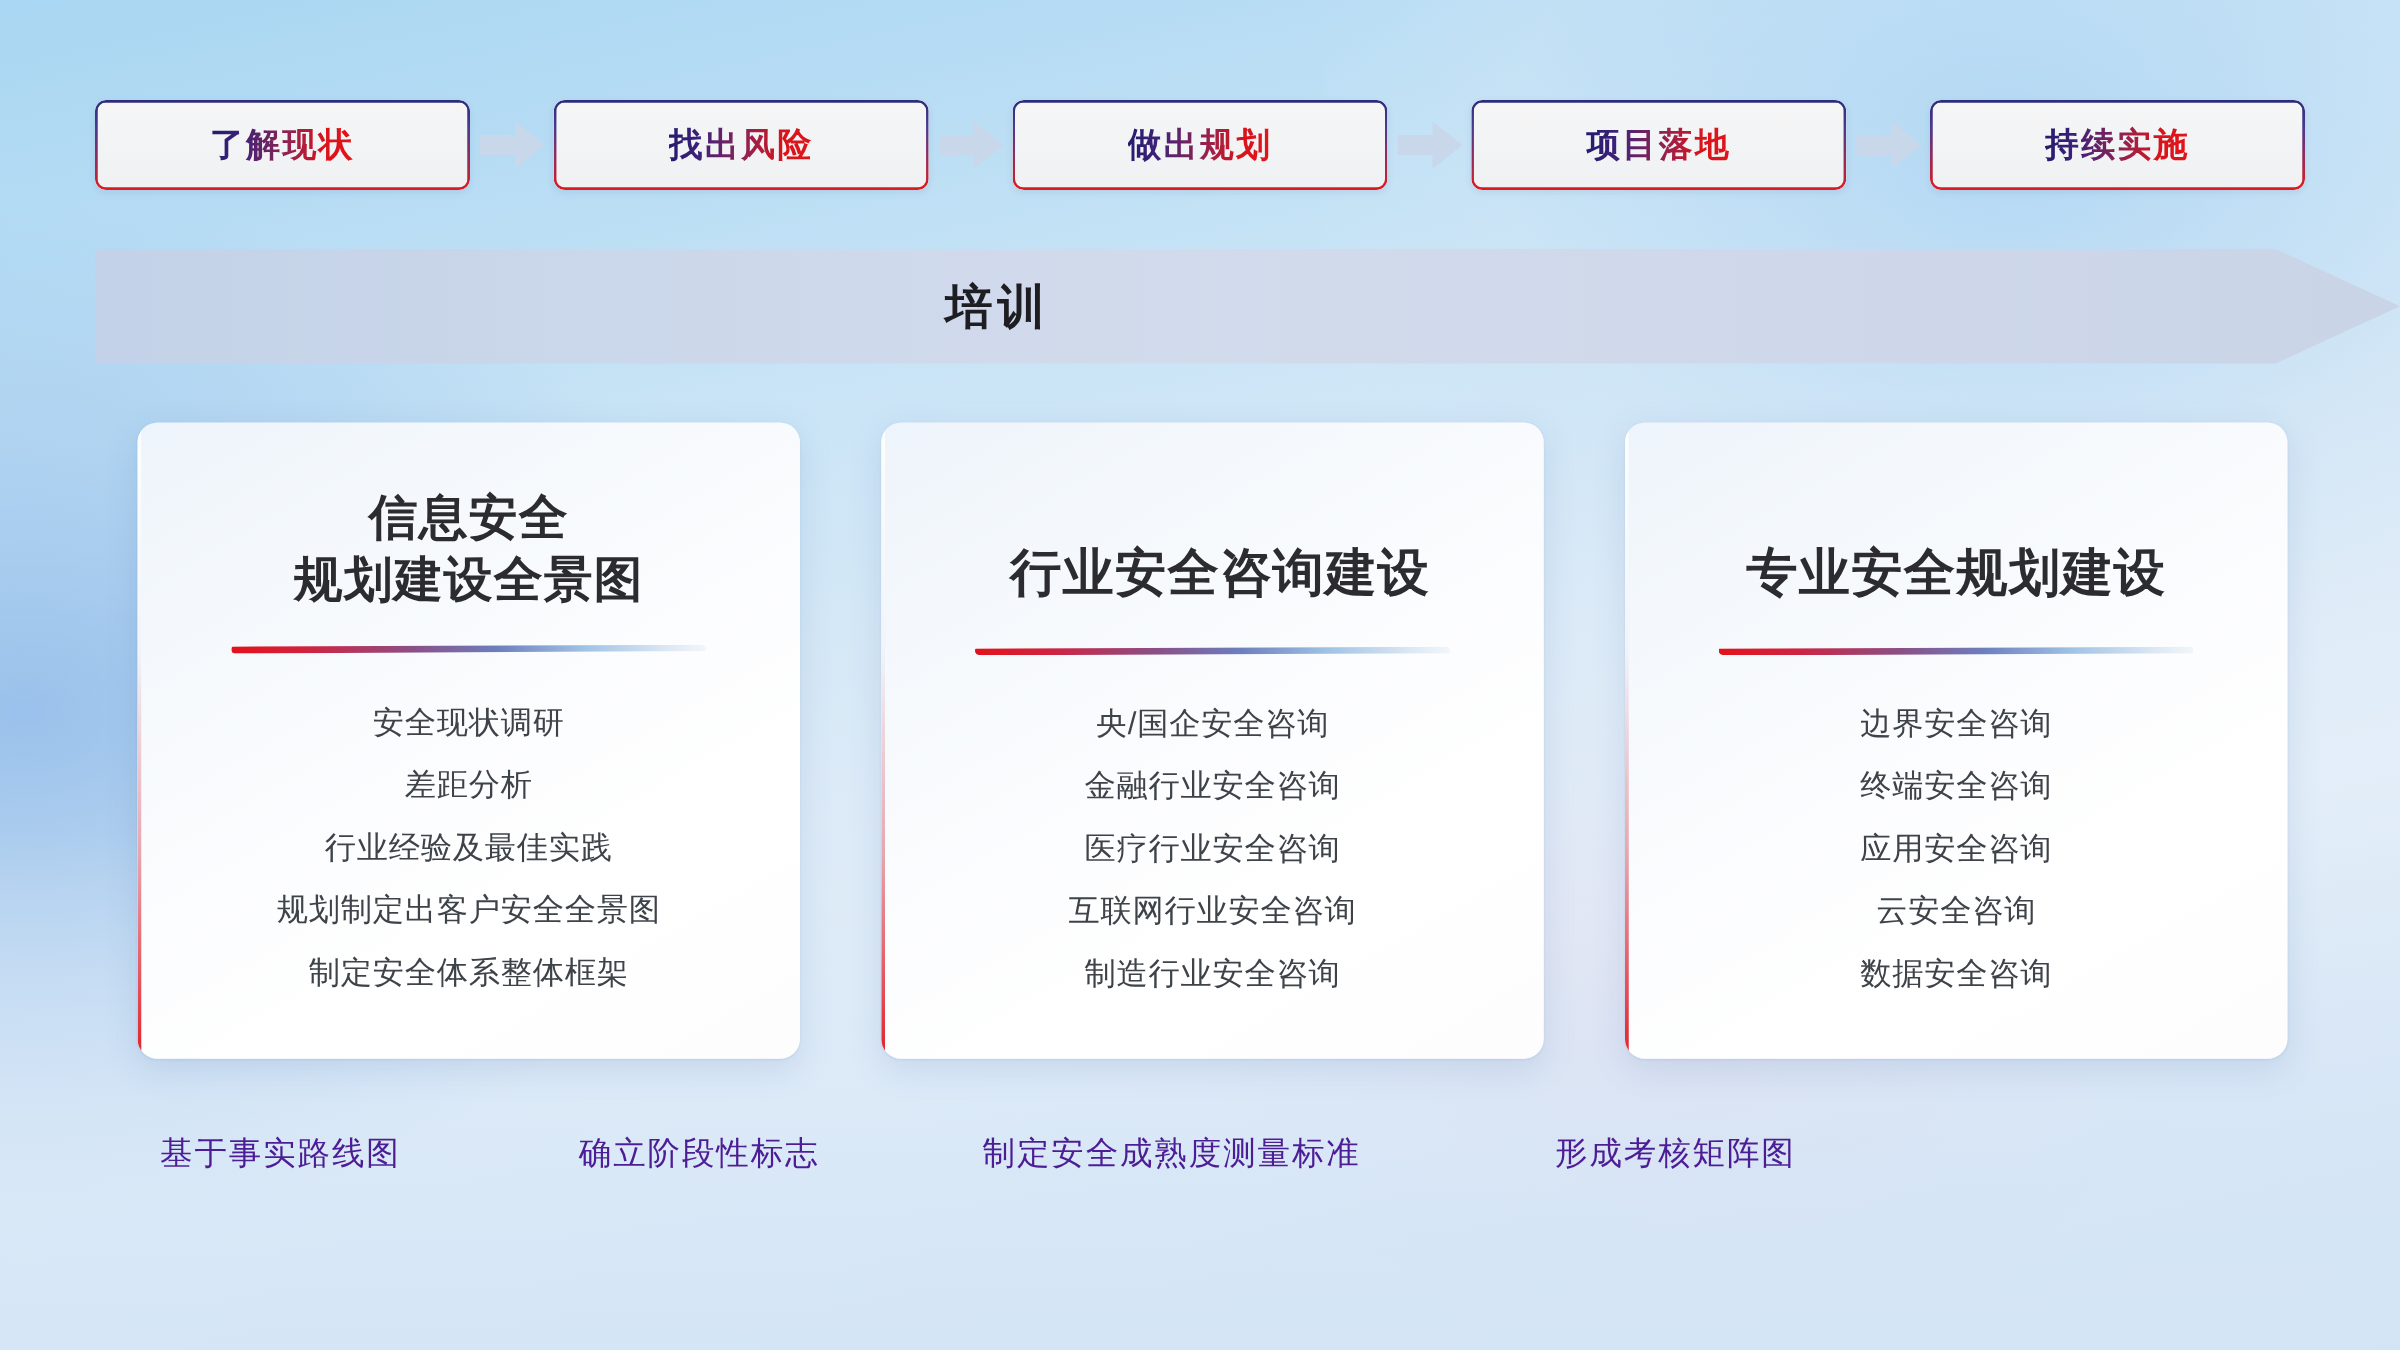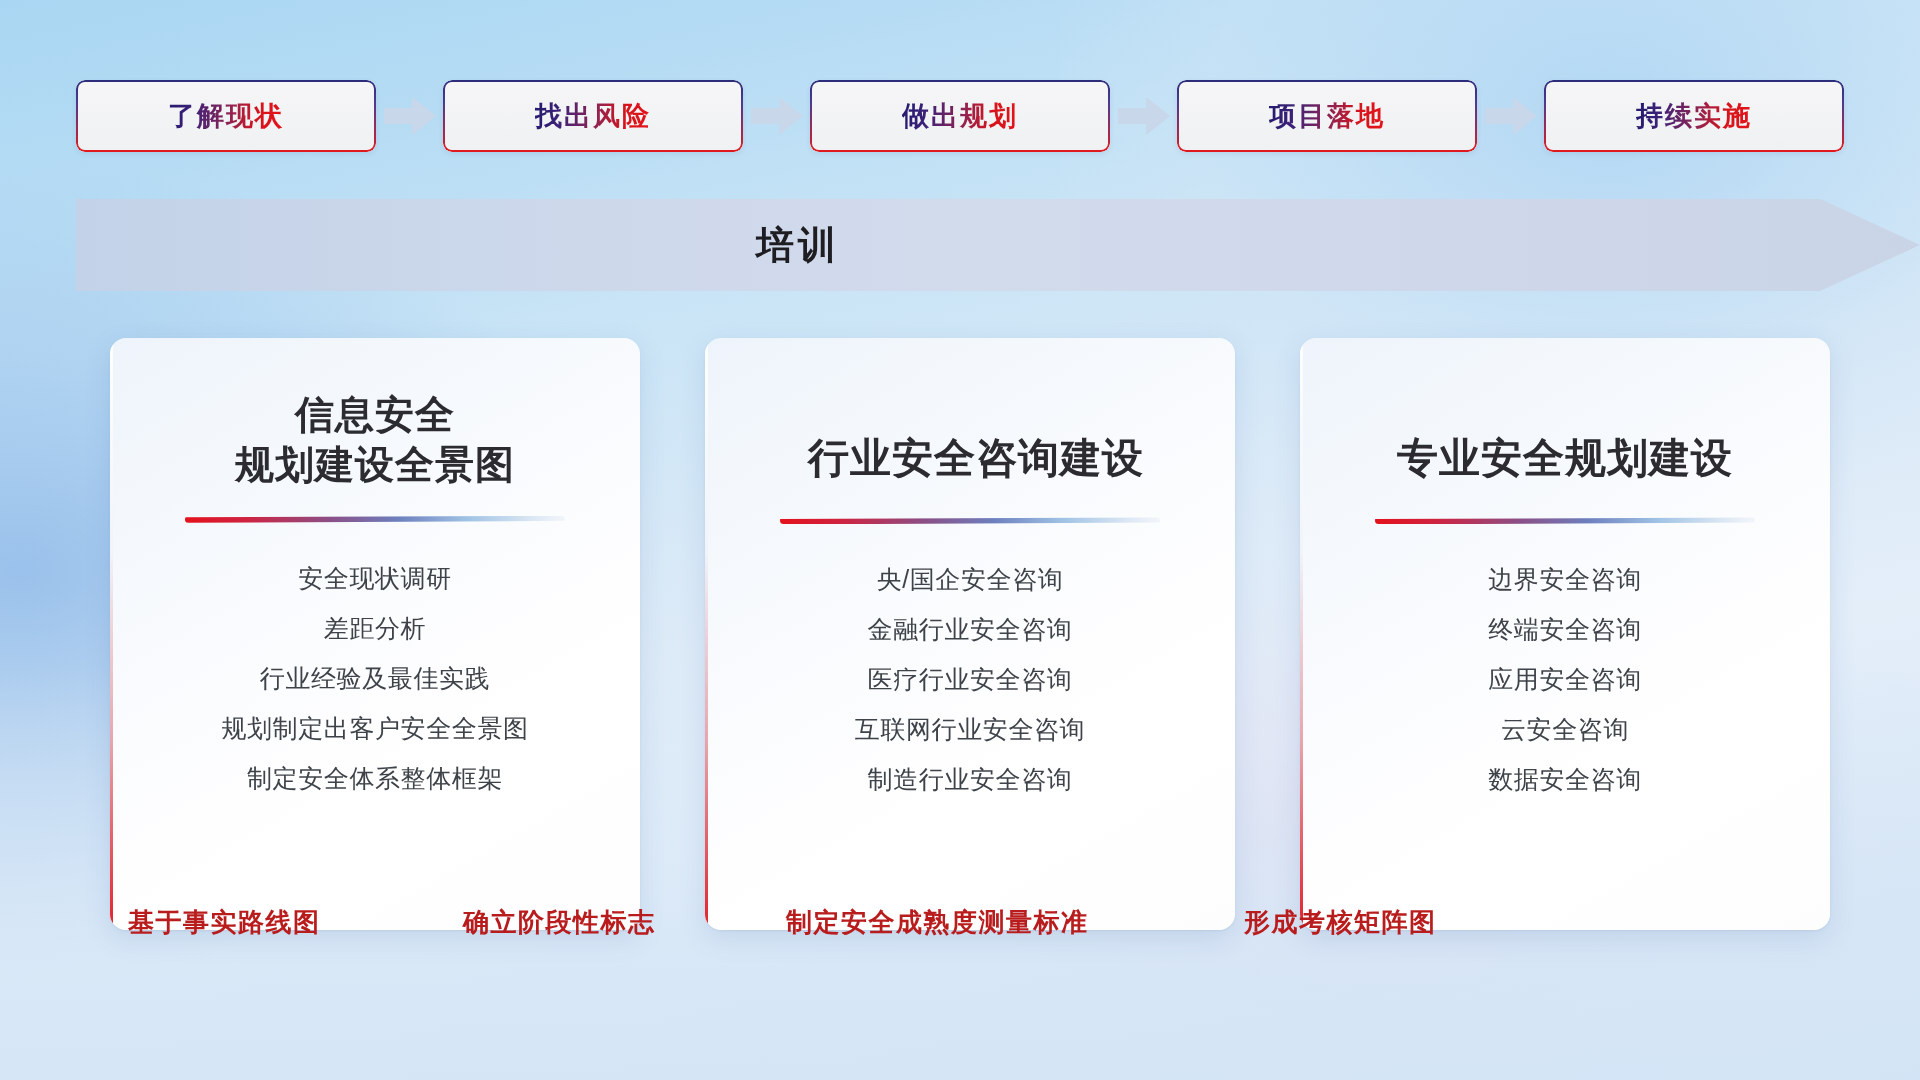--- a/index.html
+++ b/index.html
@@ -73,21 +73,21 @@
     font-size:38px;font-weight:700;color:#1d1d22;letter-spacing:4px;
     padding-right:160px;box-sizing:border-box;
   }
 
   
   #cards{
     position:absolute;top:338px;left:110px;width:1760px;height:540px;
     display:flex;gap:65px;
   }
   .card{
-    position:relative;width:530px;height:592px;border-radius:16px;
+    position:relative;width:530px;height:509px;border-radius:16px;
     background:linear-gradient(150deg,#eef4fb 0%,#f4f8fc 22%,#fbfcfe 48%,#ffffff 70%,#fdfdfe 100%);
     box-shadow:0 8px 26px rgba(70,110,165,.15), 0 1px 2px rgba(80,110,160,.10);
     overflow:hidden;
   }
   .card::after{ 
     content:"";position:absolute;left:0;top:0;bottom:0;width:3px;
     background:linear-gradient(180deg,rgba(255,255,255,.9) 0%,rgba(240,244,250,.9) 36%,rgba(228,150,160,.85) 68%,#e2212a 100%);
   }
   .card-inner{
     position:relative;z-index:2;height:100%;
@@ -109,21 +109,21 @@
   }
   .card-list-item{
     font-size:25px;color:#3e4349;line-height:1.68;letter-spacing:.6px;white-space:nowrap;
   }
 
   
   #bottom-labels{
     position:absolute;left:0;top:905px;width:1920px;height:60px;
   }
   .bottom-label{
-    position:absolute;font-size:26px;font-weight:700;color:#b91c1c;letter-spacing:1.5px;white-space:nowrap;
+    position:absolute;font-size:26px;font-weight:400;color:#4c1d95;letter-spacing:1.5px;white-space:nowrap;
   }
 </style>
 </head>
 <body>
 
 <div id="bg-base"></div>
 <div id="bg-glow-topright"></div>
 <div id="bg-glow-left"></div>
 <div id="bg-glow-pink"></div>
 <div id="bg-glow-bottom"></div>

